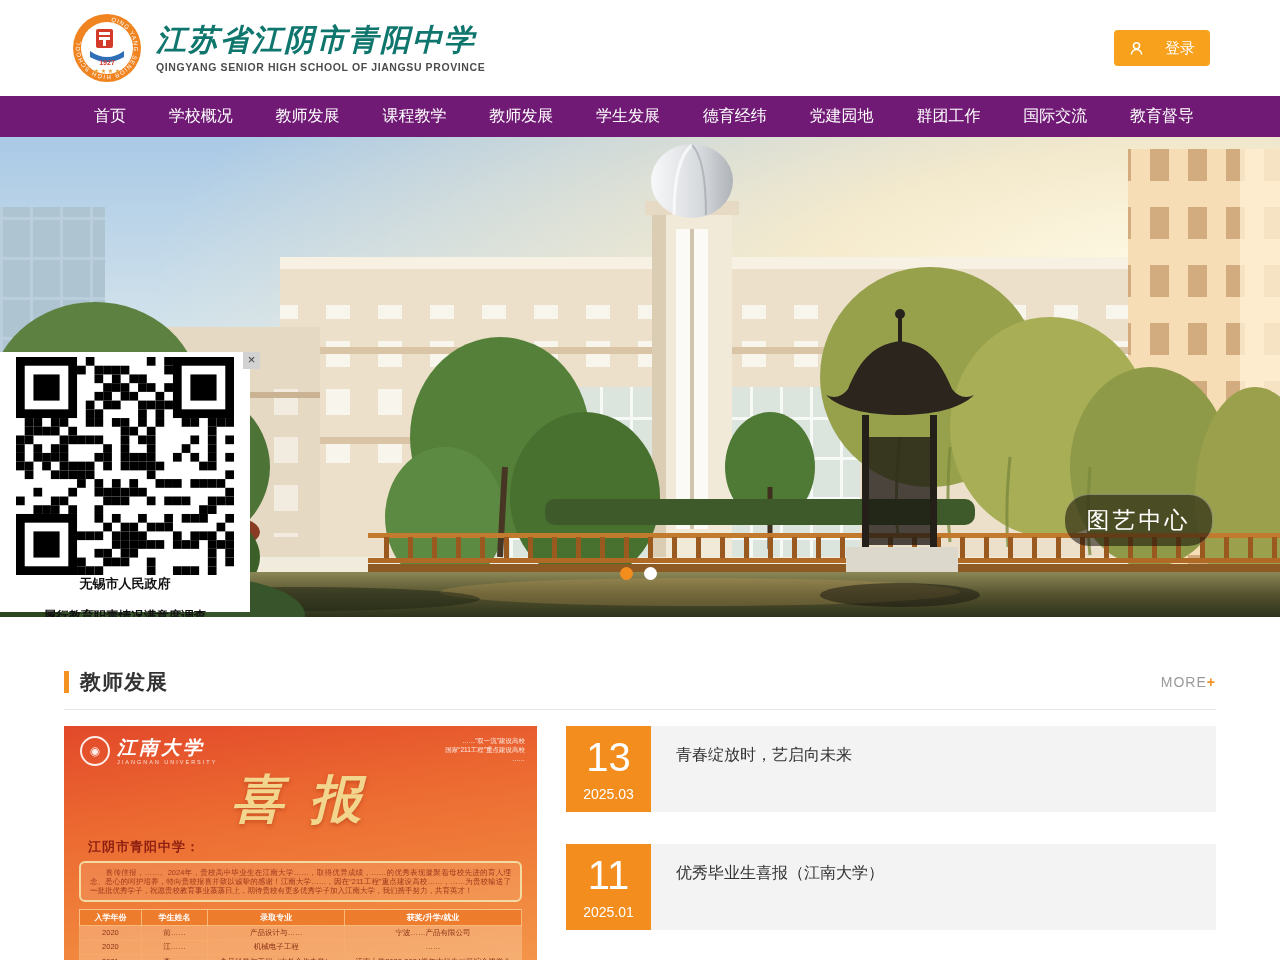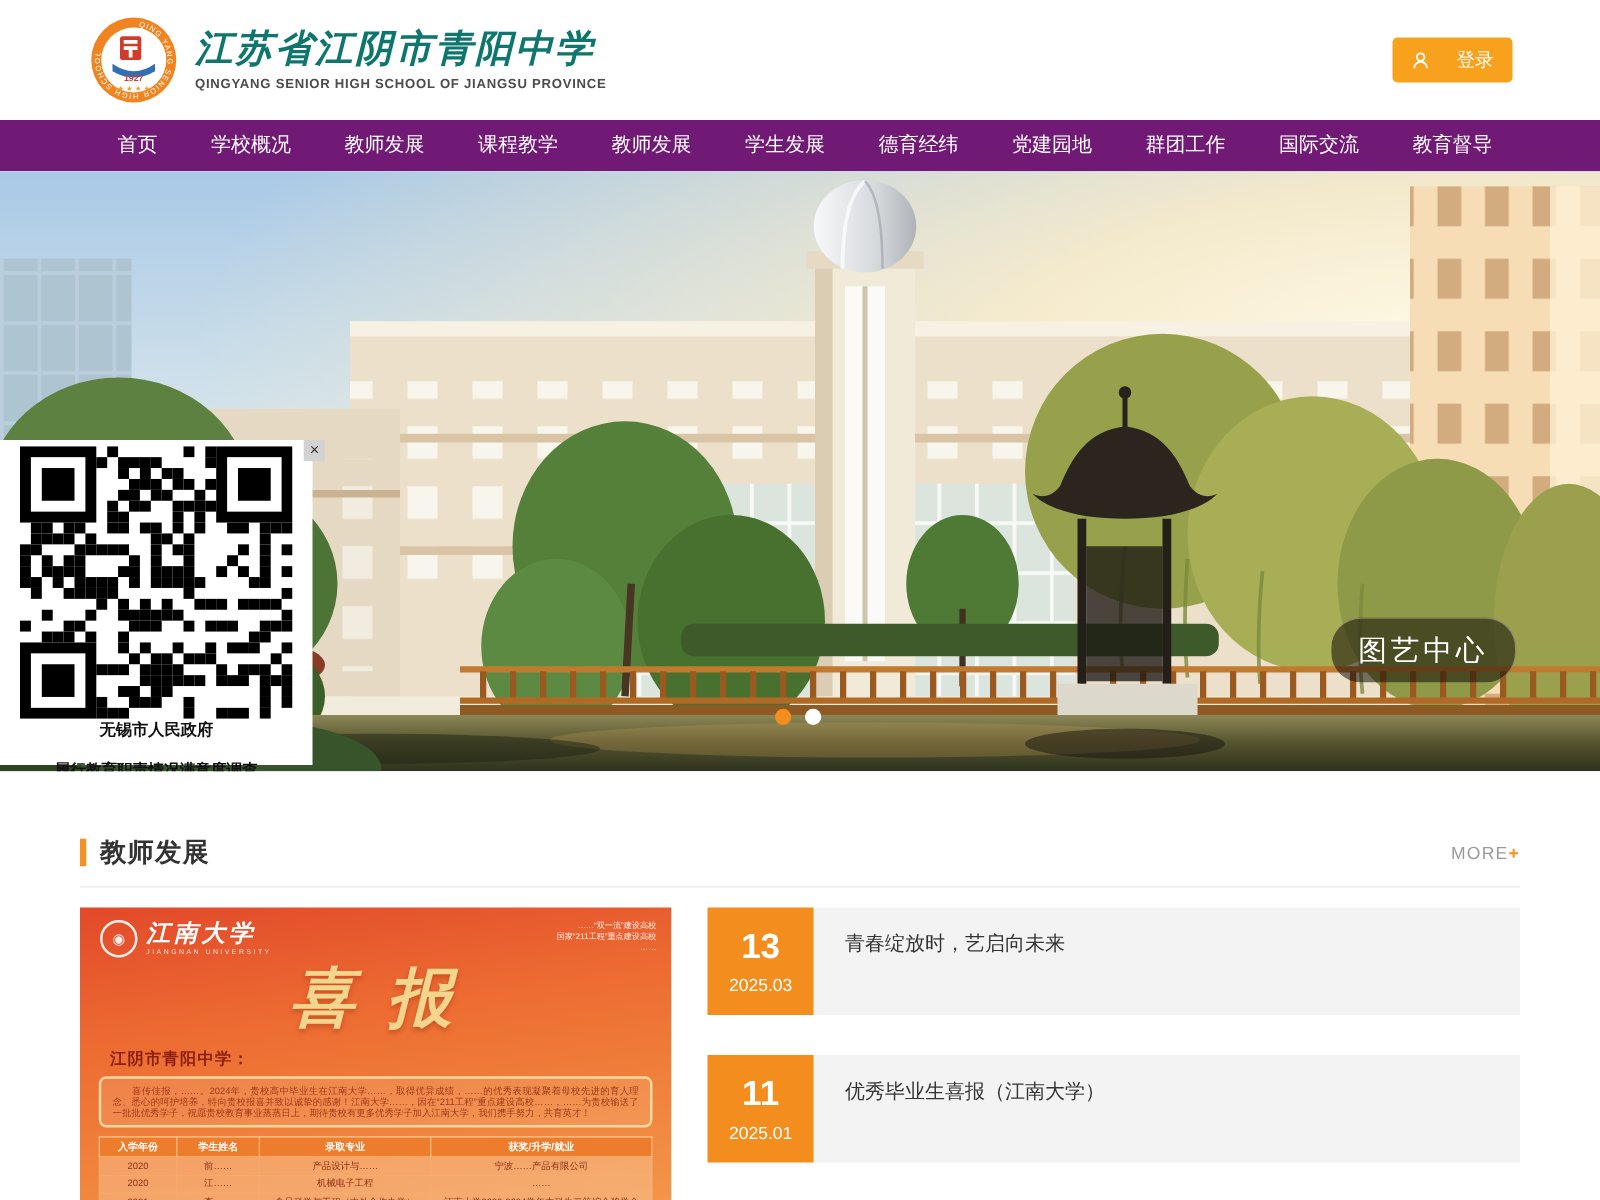--- a/index.html
+++ b/index.html
@@ -78,21 +78,21 @@
   .p-table th{background:#ee7c2d;color:#fff;font-size:8px;font-weight:700;
     padding:3px 2px;line-height:9px;border:1px solid rgba(250,200,140,.8);}
   .p-table td{color:#8a3317;font-size:7.5px;text-align:center;padding:2.5px 2px;line-height:8.5px;
     border:1px solid rgba(244,176,110,.55);}
 
   
   .news-list{flex:1;margin-left:29px;}
   .news-item{display:flex;margin-bottom:32px;cursor:pointer;}
   .date-block{width:85px;height:86px;background:#f28d1e;color:#fff;flex:none;
     display:flex;flex-direction:column;align-items:center;justify-content:center;}
-  .day{font-size:28px;font-weight:700;line-height:1;}
+  .day{font-size:40px;font-weight:400;line-height:1;}
   .date{font-size:14px;margin-top:9px;}
   .news-body{flex:1;background:#f3f3f3;padding:19px 25px;}
   .news-title{font-size:16px;color:#333;}
 </style>
 </head>
 <body>
 
 <div class="page">
 
   <div class="header">

